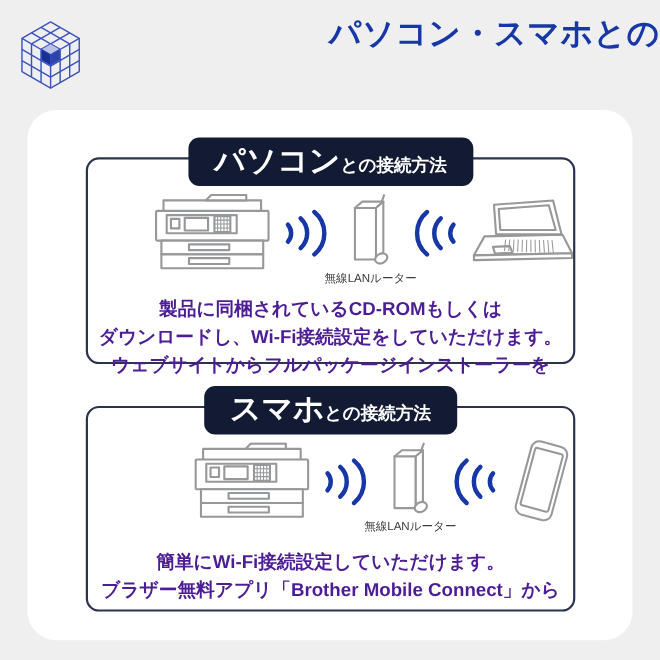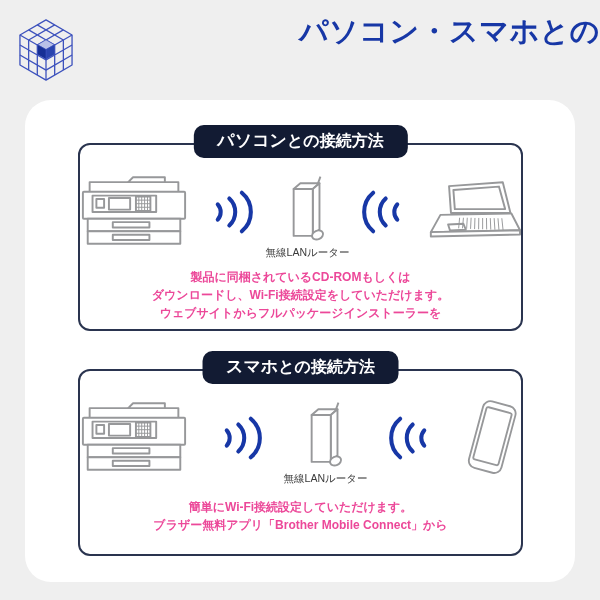--- a/index.html
+++ b/index.html
@@ -25,34 +25,34 @@
     position:absolute;left:78px;width:441px;background:#fff;
     border:2px solid #2a344f;border-radius:12px;
   }
   .card-1{top:143px;height:184px;}
   .card-2{top:369px;height:183px;}
   .badge{
     position:absolute;top:-20px;left:50%;transform:translateX(-50%);
     background:#121b33;color:#fff;border-radius:10px;
     padding:7px 24px 9px;white-space:nowrap;line-height:1;
   }
-  .badge-main{font-size:17px;font-weight:700;text-align:center;}
+  .badge-main{font-size:28px;font-weight:700;text-align:center;}
   .badge-sub{font-size:16px;font-weight:700;text-align:center;}
   .illo{
-    display:flex;justify-content:space-between;align-items:center;gap:8px;
+    display:flex;justify-content:flex-end;align-items:center;gap:8px;
     margin-top:26px;height:82px;
   }
   .router-wrap{position:relative;flex:0 0 auto;}
   .router-label{
     position:absolute;top:100%;left:50%;transform:translateX(-50%);
     margin-top:-3px;font-size:10.5px;color:#3a3a3a;white-space:nowrap;
   }
   .card-text{
-    margin-top:15px;text-align:center;font-size:12px;font-weight:700;
-    color:#ec4899;line-height:1.5;
+    margin-top:15px;text-align:center;font-size:17px;font-weight:700;
+    color:#4c1d95;line-height:1.5;
   }
   .card-2 .card-text{margin-top:19px;}
   svg{display:block;}
   .lineart{stroke:#97989a;fill:#ffffff;stroke-width:2;stroke-linejoin:round;}
   .lineart-thin{stroke:#97989a;fill:none;stroke-width:1;}
   .wave{stroke:#1737a6;fill:none;stroke-width:4.2;stroke-linecap:round;}
   .cube-grid{stroke:#3d52bd;fill:none;stroke-width:1.6;stroke-linejoin:round;}
 </style>
 </head>
 <body>

